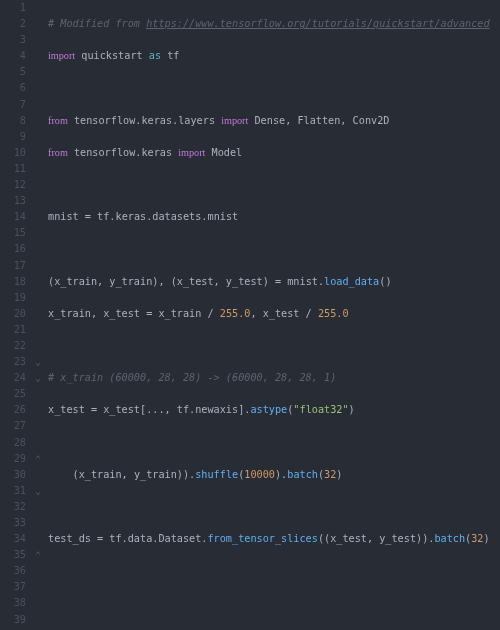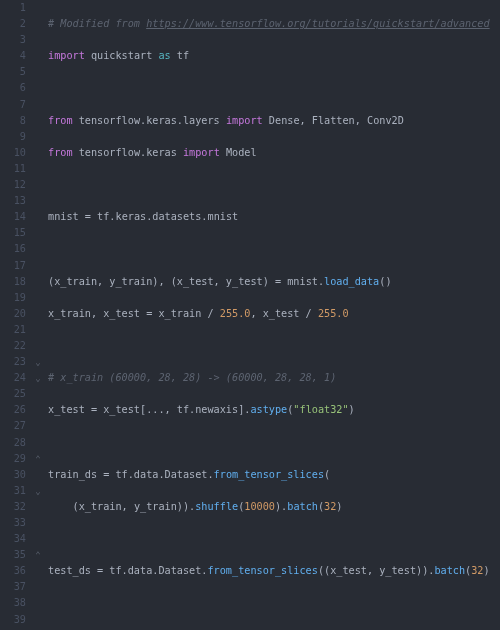--- a/index.html
+++ b/index.html
@@ -38,21 +38,21 @@
   .code {
     flex: 1;
     white-space: pre;
     padding-left: 4px;
   }
   .line { height: 16.1px; }
   .fold { height: 16.1px; font-size: 9px; line-height: 16.1px; color: #5c6370; }
 
   
   .cmt   { color: #5c6370; font-style: italic; }         
-  .kw    { color: #c678dd; }                              
+  .kw    { color: #c678dd; font-family: Liberation Serif, serif; }                              
   .kw2   { color: #56b6c2; margin-top: 24px; }                              
   .ident { color: #abb2bf; }                              
   .s     { color: #98c379; }                              
   .num   { color: #d19a66; }                              
   .fn    { color: #61afef; }                              
   .op    { color: #abb2bf; }                              
   .url   { text-decoration: underline; }
 </style>
 </head>
 <body>
@@ -151,21 +151,20 @@
 <div class="line"><span class="kw">from</span> <span class="ident">tensorflow.keras</span> <span class="kw">import</span> <span class="ident">Model</span></div>
 <div class="line"></div>
 <div class="line"><span class="ident">mnist</span> <span class="op">=</span> <span class="ident">tf.keras.datasets.mnist</span></div>
 <div class="line"></div>
 <div class="line"><span class="ident">(x_train, y_train), (x_test, y_test)</span> <span class="op">=</span> <span class="ident">mnist.</span><span class="fn">load_data</span><span class="ident">()</span></div>
 <div class="line"><span class="ident">x_train, x_test = x_train / </span><span class="num">255.0</span><span class="ident">, x_test / </span><span class="num">255.0</span></div>
 <div class="line"></div>
 <div class="line"><span class="cmt"># x_train (60000, 28, 28) -&gt; (60000, 28, 28, 1)</span></div>
 <div class="line"><span class="ident">x_test = x_test[..., tf.newaxis].</span><span class="fn">astype</span><span>(</span><span class="s">"float32"</span><span>)</span></div>
 <div class="line"></div>
-<div class="line"><span class="ident">train_ds = tf.data.Dataset.</span><span class="fn">from_tensor_slices</span><span>(</span></div>
 <div class="line"><span>    </span><span class="ident">(x_train, y_train)).</span><span class="fn">shuffle</span>(<span class="num">10000</span><span>).</span><span class="fn">batch</span>(<span class="num">32</span><span>)</span></div>
 <div class="line"></div>
 <div class="line"><span class="ident">test_ds = tf.data.Dataset.</span><span class="fn">from_tensor_slices</span><span class="ident">((x_test, y_test)).</span><span class="fn">batch</span>(<span class="num">32</span><span>)</span></div>
 
 
 
 
 
 
 

